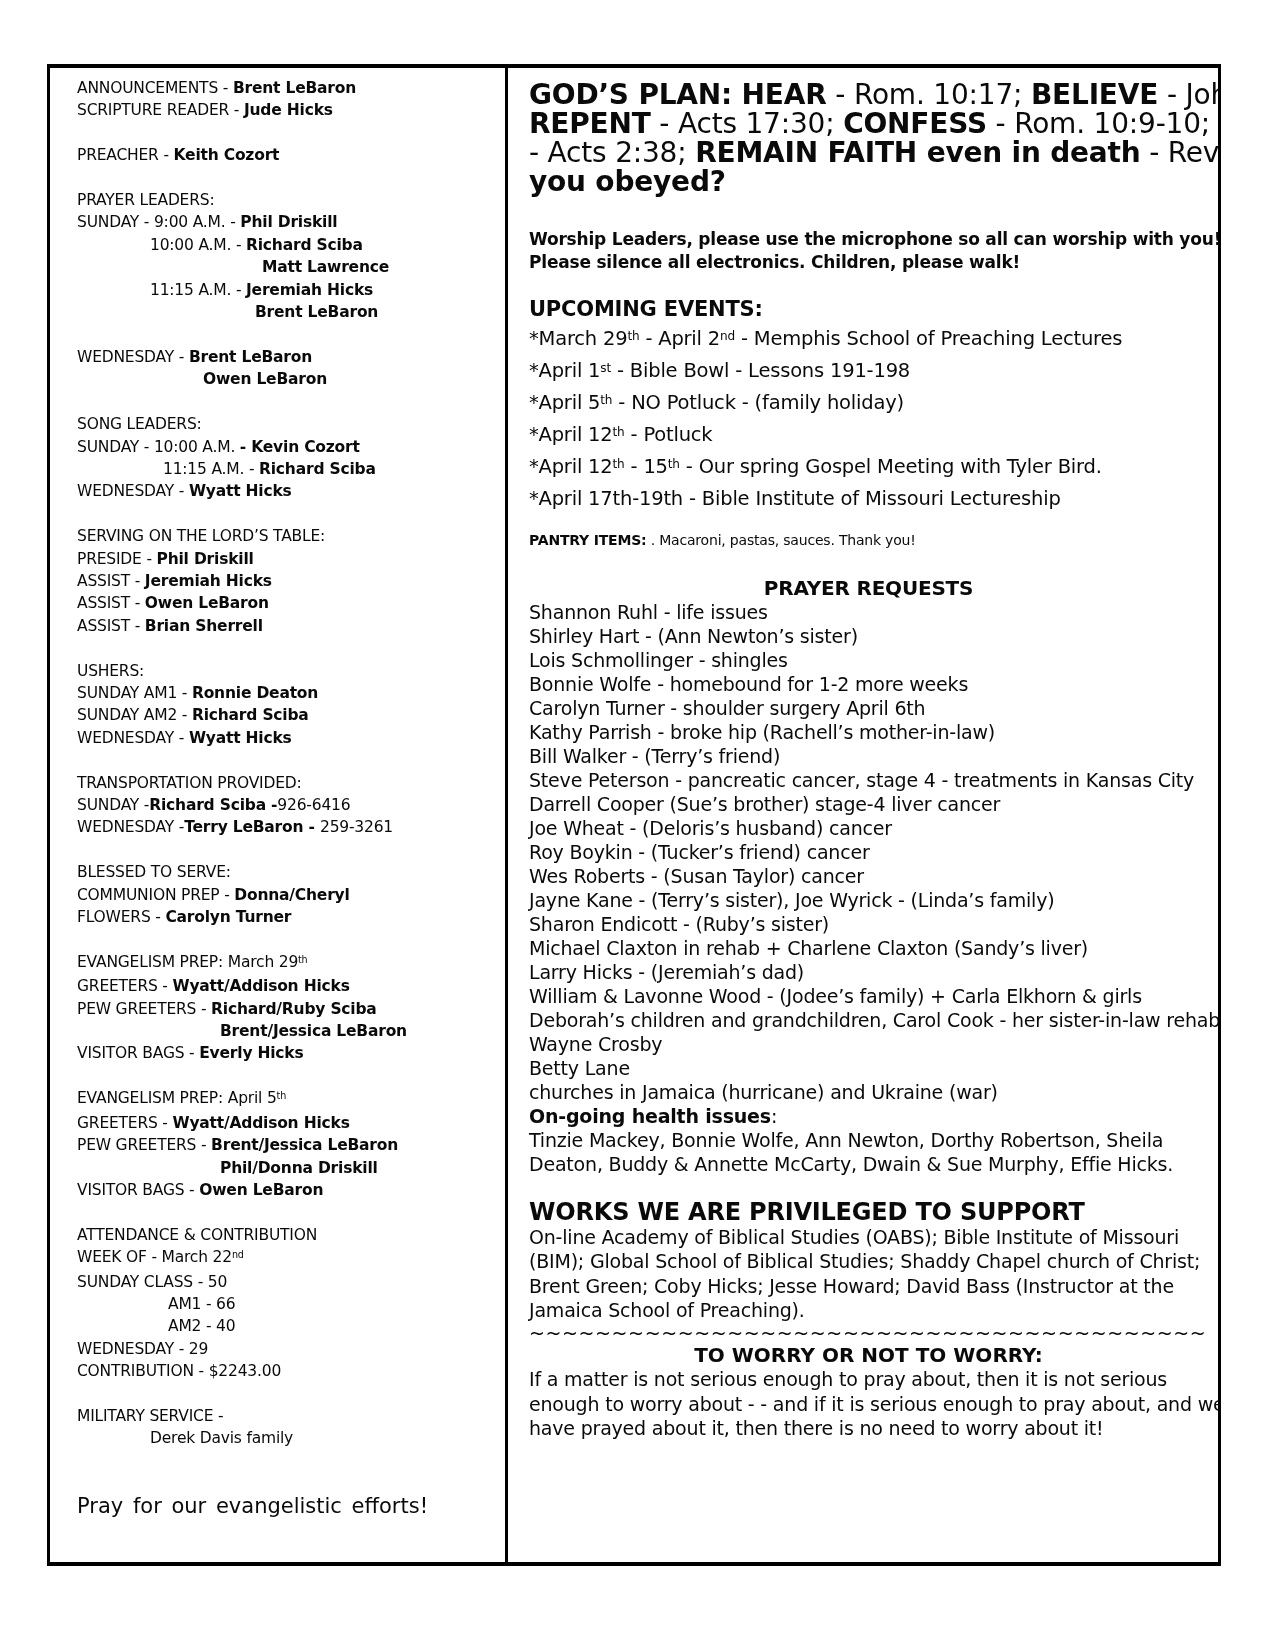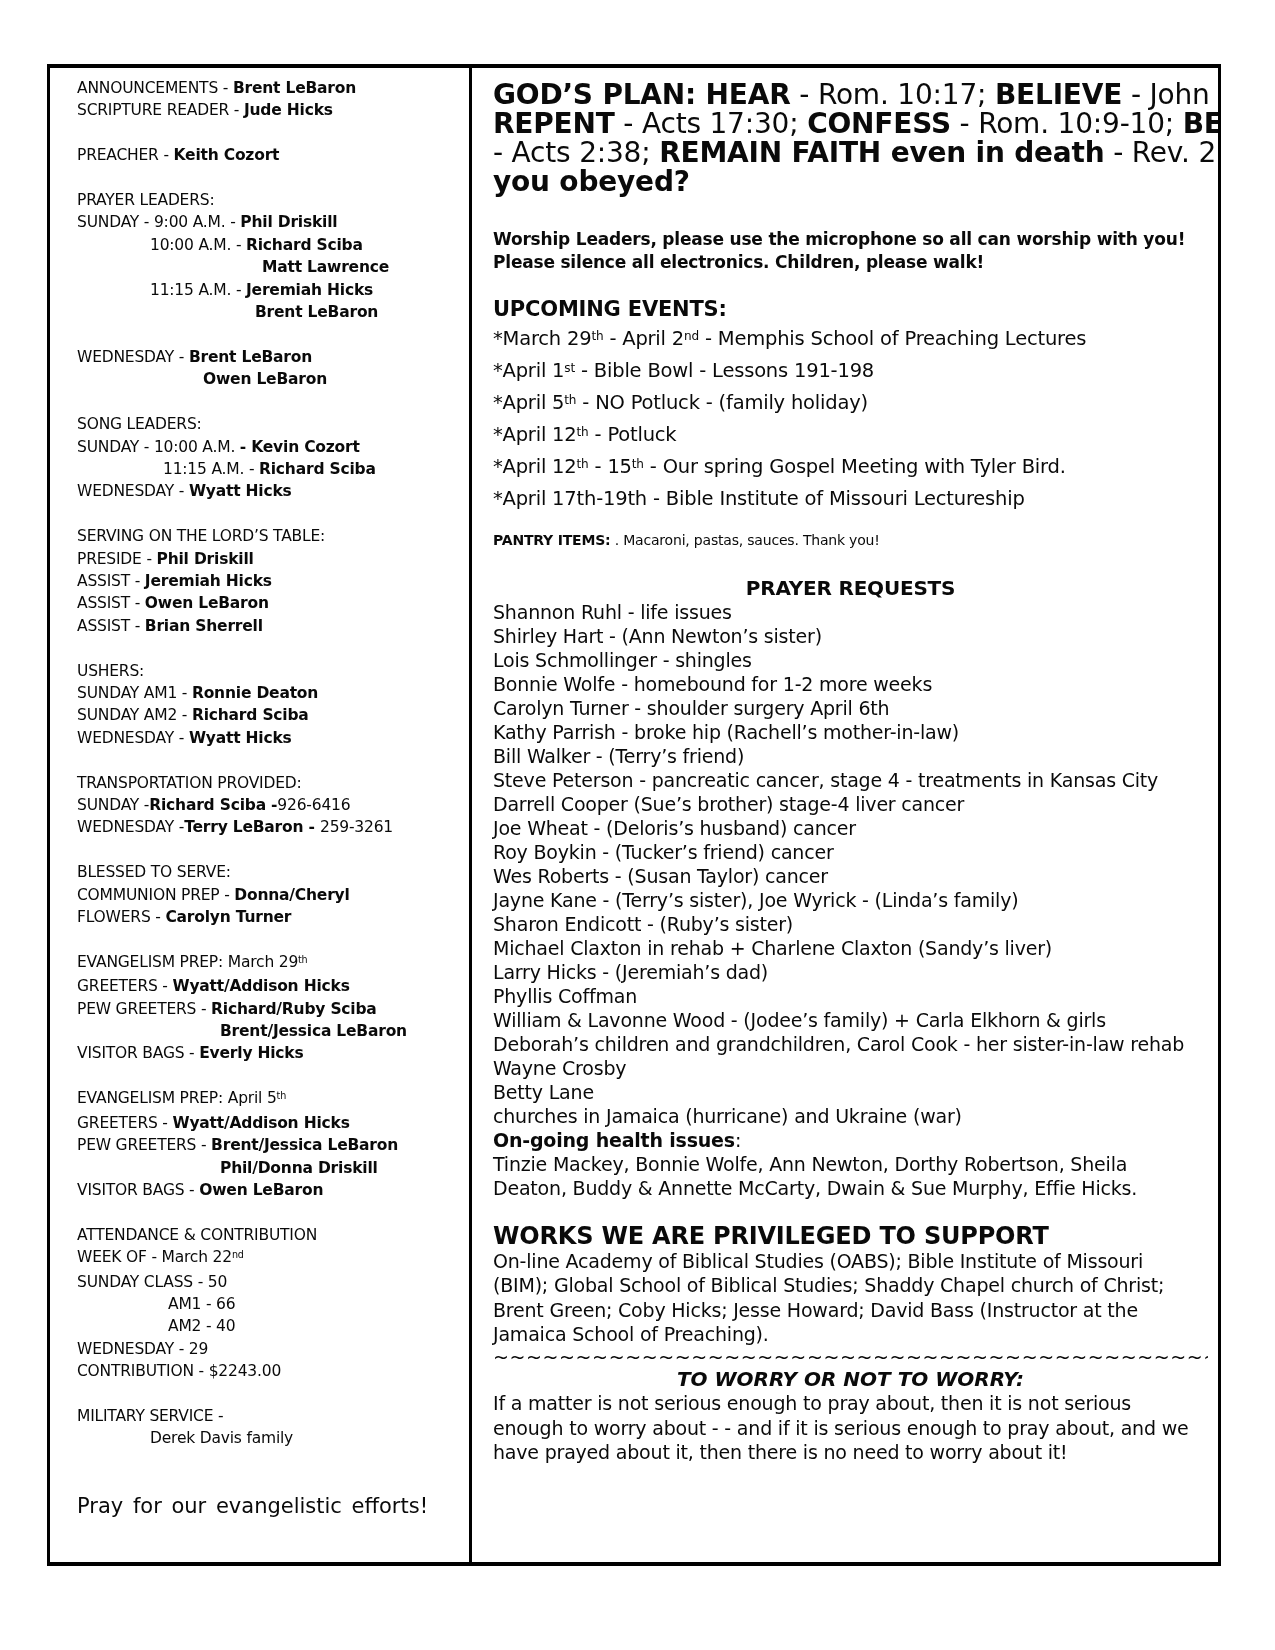--- a/index.html
+++ b/index.html
@@ -1,21 +1,21 @@
 <!DOCTYPE html>
 <html><head>
 <meta charset="utf-8">
 <style>
   html,body{margin:0;padding:0;background:#ffffff;}
   .page{position:relative;width:1275px;height:1650px;background:#fff;color:#0a0a0a;
         font-family:"DejaVu Sans","Liberation Sans",sans-serif;overflow:hidden;}
   .sheet{position:absolute;left:47px;top:64px;width:1174px;height:1502px;
          box-sizing:border-box;border:3px solid #000;border-top-width:4px;border-bottom-width:4px;
          display:flex;background:#fff;}
-  .col-left{box-sizing:border-box;width:422px;border-right:3px solid #000;
+  .col-left{box-sizing:border-box;width:458px;border-right:3px solid #000;
             padding:9px 6px 0 27px;overflow:hidden;}
   .col-right{box-sizing:border-box;flex:1;padding:12px 10px 0 21px;overflow:hidden;}
   
   .col-left .line{font-size:15.5px;line-height:22.4px;min-height:22.4px;
                   letter-spacing:-0.2px;white-space:nowrap;}
   .col-left .line.pray{font-size:21px;word-spacing:3px;letter-spacing:0;}
   
   .rline{white-space:nowrap;letter-spacing:-0.2px;}
   .blk{margin:0;}
   .blk-lead .rline{font-size:28px;line-height:29px;min-height:29px;}
@@ -28,21 +28,21 @@
   .blk-pantry .rline{font-size:14px;line-height:29px;min-height:29px;}
   .blk-prayer{margin-top:21px;}
   .blk-prayer .rline{font-size:19px;line-height:24px;min-height:24px;}
   .blk-prayer .rline.head{font-size:20px;text-align:center;}
   .blk-works{margin-top:24px;}
   .blk-works .rline{font-size:19px;line-height:24.5px;min-height:24.5px;}
   .blk-works .rline.head{font-size:24px;}
   .blk-tilde .rline{font-size:19px;line-height:20px;min-height:20px;letter-spacing:0.6px;
                     overflow:hidden;}
   .blk-worry .rline{font-size:19px;line-height:24.5px;min-height:24.5px;}
-  .blk-worry .rline.head{font-size:20px;text-align:center;letter-spacing:0;font-style:italic;}
+  .blk-worry .rline.head{font-size:20px;text-align:center;letter-spacing:0;}
   .b{font-weight:bold;}
   .sup{font-size:62%;position:relative;top:-0.45em;}
 </style>
 </head>
 <body>
 
 <div class="page">
   <div class="sheet">
     <div class="col-left" id="col-left">
         <div class="line"><span>ANNOUNCEMENTS - </span><span class="b">Brent LeBaron</span></div>
@@ -144,21 +144,20 @@
           <div class="rline"><span>Bill Walker - (Terry’s friend)</span></div>
           <div class="rline"><span>Steve Peterson - pancreatic cancer, stage 4 - treatments in Kansas City</span></div>
           <div class="rline"><span>Darrell Cooper (Sue’s brother) stage-4 liver cancer</span></div>
           <div class="rline"><span>Joe Wheat - (Deloris’s husband) cancer</span></div>
           <div class="rline"><span>Roy Boykin - (Tucker’s friend) cancer</span></div>
           <div class="rline"><span>Wes Roberts - (Susan Taylor) cancer</span></div>
           <div class="rline"><span>Jayne Kane - (Terry’s sister), Joe Wyrick - (Linda’s family)</span></div>
           <div class="rline"><span>Sharon Endicott - (Ruby’s sister)</span></div>
           <div class="rline"><span>Michael Claxton in rehab + Charlene Claxton (Sandy’s liver)</span></div>
           <div class="rline"><span>Larry Hicks - (Jeremiah’s dad)</span></div>
-          <div class="rline"><span>Phyllis Coffman</span></div>
           <div class="rline"><span>William &amp; Lavonne Wood - (Jodee’s family) + Carla Elkhorn &amp; girls</span></div>
           <div class="rline"><span>Deborah’s children and grandchildren, Carol Cook - her sister-in-law rehab</span></div>
           <div class="rline"><span>Wayne Crosby</span></div>
           <div class="rline"><span>Betty Lane</span></div>
           <div class="rline"><span>churches in Jamaica (hurricane) and Ukraine (war)</span></div>
           <div class="rline"><span class="b">On-going health issues</span><span>:</span></div>
           <div class="rline"><span>Tinzie Mackey, Bonnie Wolfe, Ann Newton, Dorthy Robertson, Sheila</span></div>
           <div class="rline"><span>Deaton, Buddy &amp; Annette McCarty, Dwain &amp; Sue Murphy, Effie Hicks.</span></div>
         </div>
         <div class="blk blk-works">

